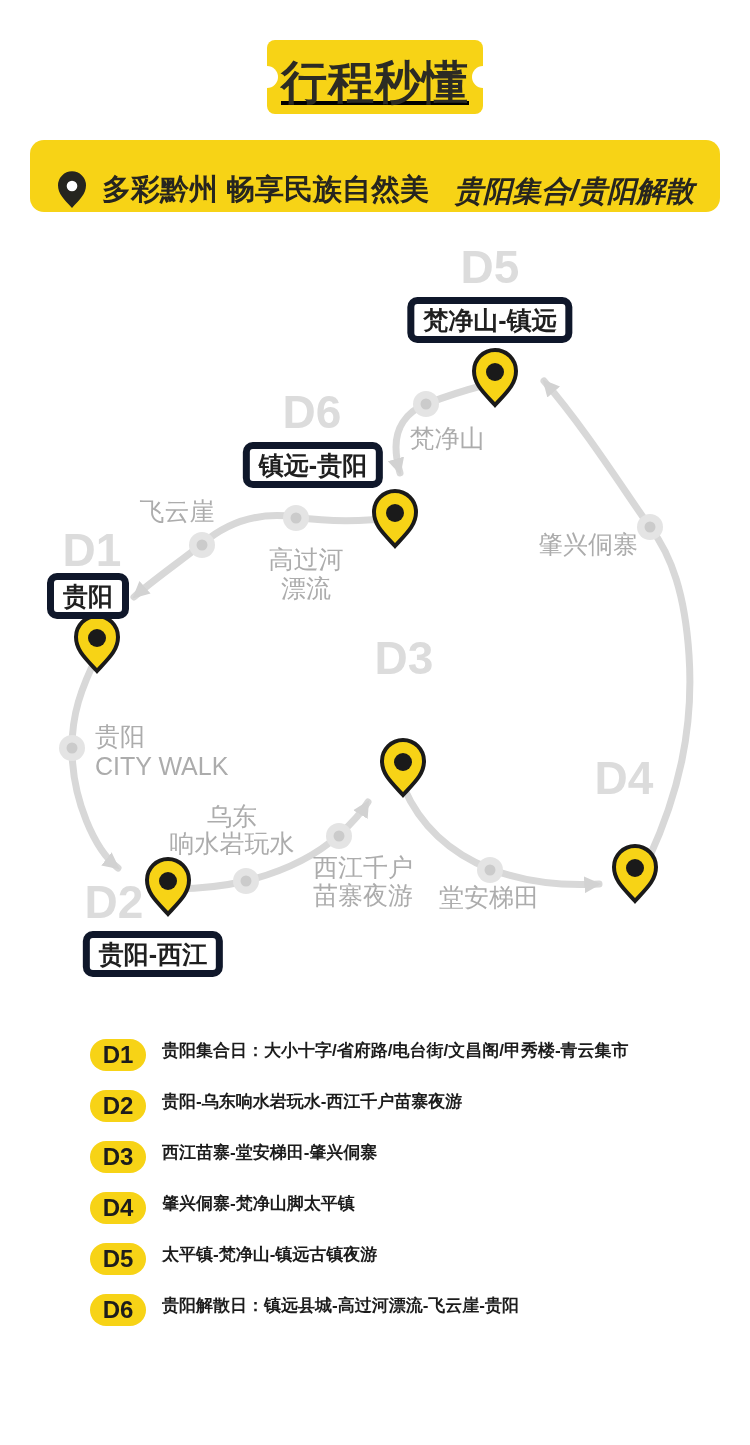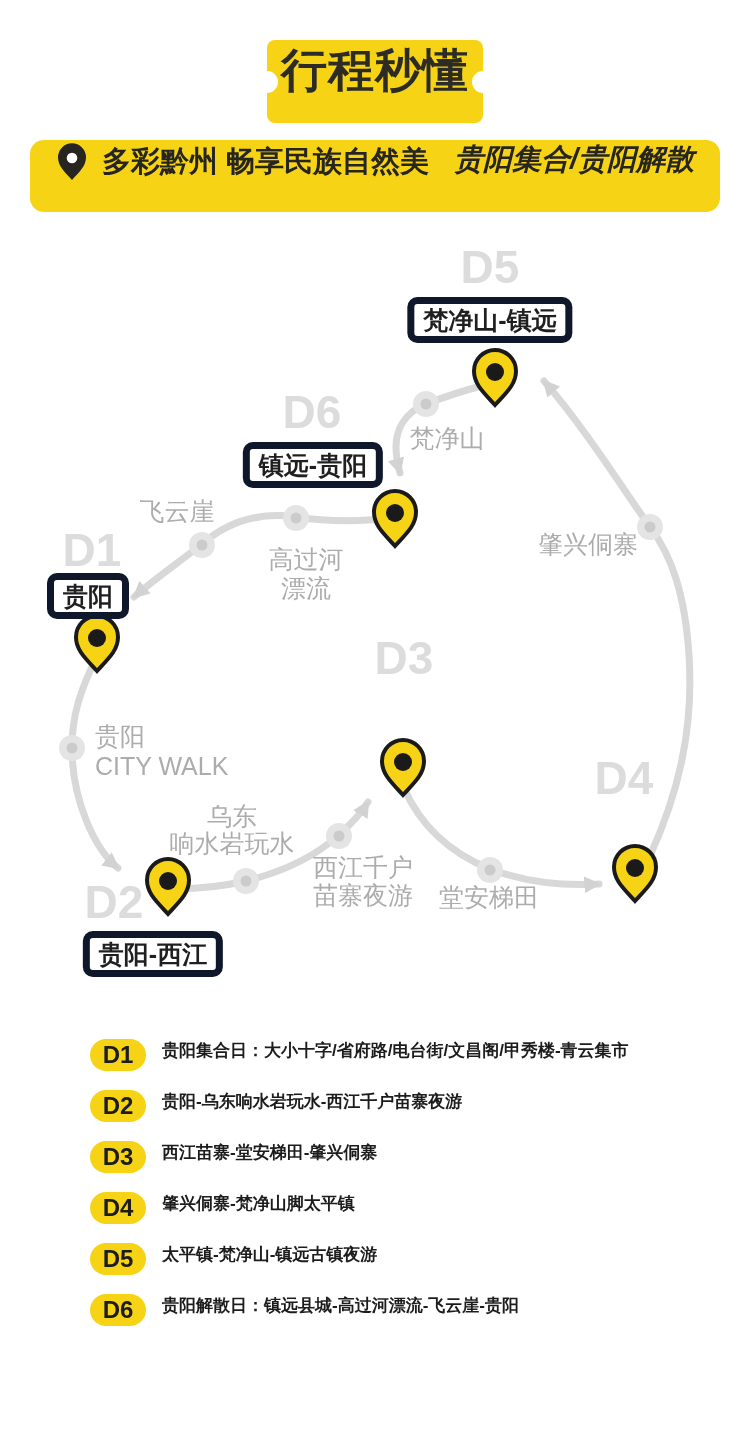--- a/index.html
+++ b/index.html
@@ -1,28 +1,28 @@
 <!DOCTYPE html>
 <html><head>
 <meta charset="utf-8">
 <style>
   html,body{margin:0;padding:0;background:#ffffff;}
   .page{position:relative;width:750px;height:1445px;background:#ffffff;overflow:hidden;
         font-family:"Liberation Sans",sans-serif;}
 
   
-  .title-badge{position:absolute;left:267px;top:40px;width:216px;height:83px;
-    background:var(--yellow);border-radius:8px;display:flex;align-items:flex-start;justify-content:center;}
+  .title-badge{position:absolute;left:267px;top:40px;width:216px;height:74px;
+    background:var(--yellow);border-radius:8px;display:flex;align-items:flex-end;justify-content:center;text-decoration:underline;}
   .title-badge .txt{font-size:46px;font-weight:900;color:#2c2b24;letter-spacing:1px;}
   .notch{position:absolute;top:50%;width:22px;height:22px;background:#ffffff;border-radius:50%;transform:translateY(-50%);}
   .notch.l{left:-11px;} .notch.r{right:-11px;}
 
   
   .banner{position:absolute;left:30px;top:140px;width:690px;height:72px;background:var(--yellow);
-    border-radius:14px;display:flex;align-items:flex-start;padding:0 26px;box-sizing:border-box;}
+    border-radius:14px;display:flex;align-items:flex-end;padding:0 26px;box-sizing:border-box;}
   .banner .left{display:flex;align-items:center;gap:14px;}
   .banner .txt{font-size:29px;font-weight:900;color:#26251f;}
   .banner .right{margin-left:auto;font-style:italic;}
 
   
   .map-svg{position:absolute;left:0;top:245px;}
   .day-num{font-size:46px;font-weight:900;fill:#dcdcdc;}
   .wp-label{font-size:25px;fill:#acacac;}
   .route{fill:none;stroke:#d8d8d8;stroke-width:7;stroke-linecap:round;}
 

